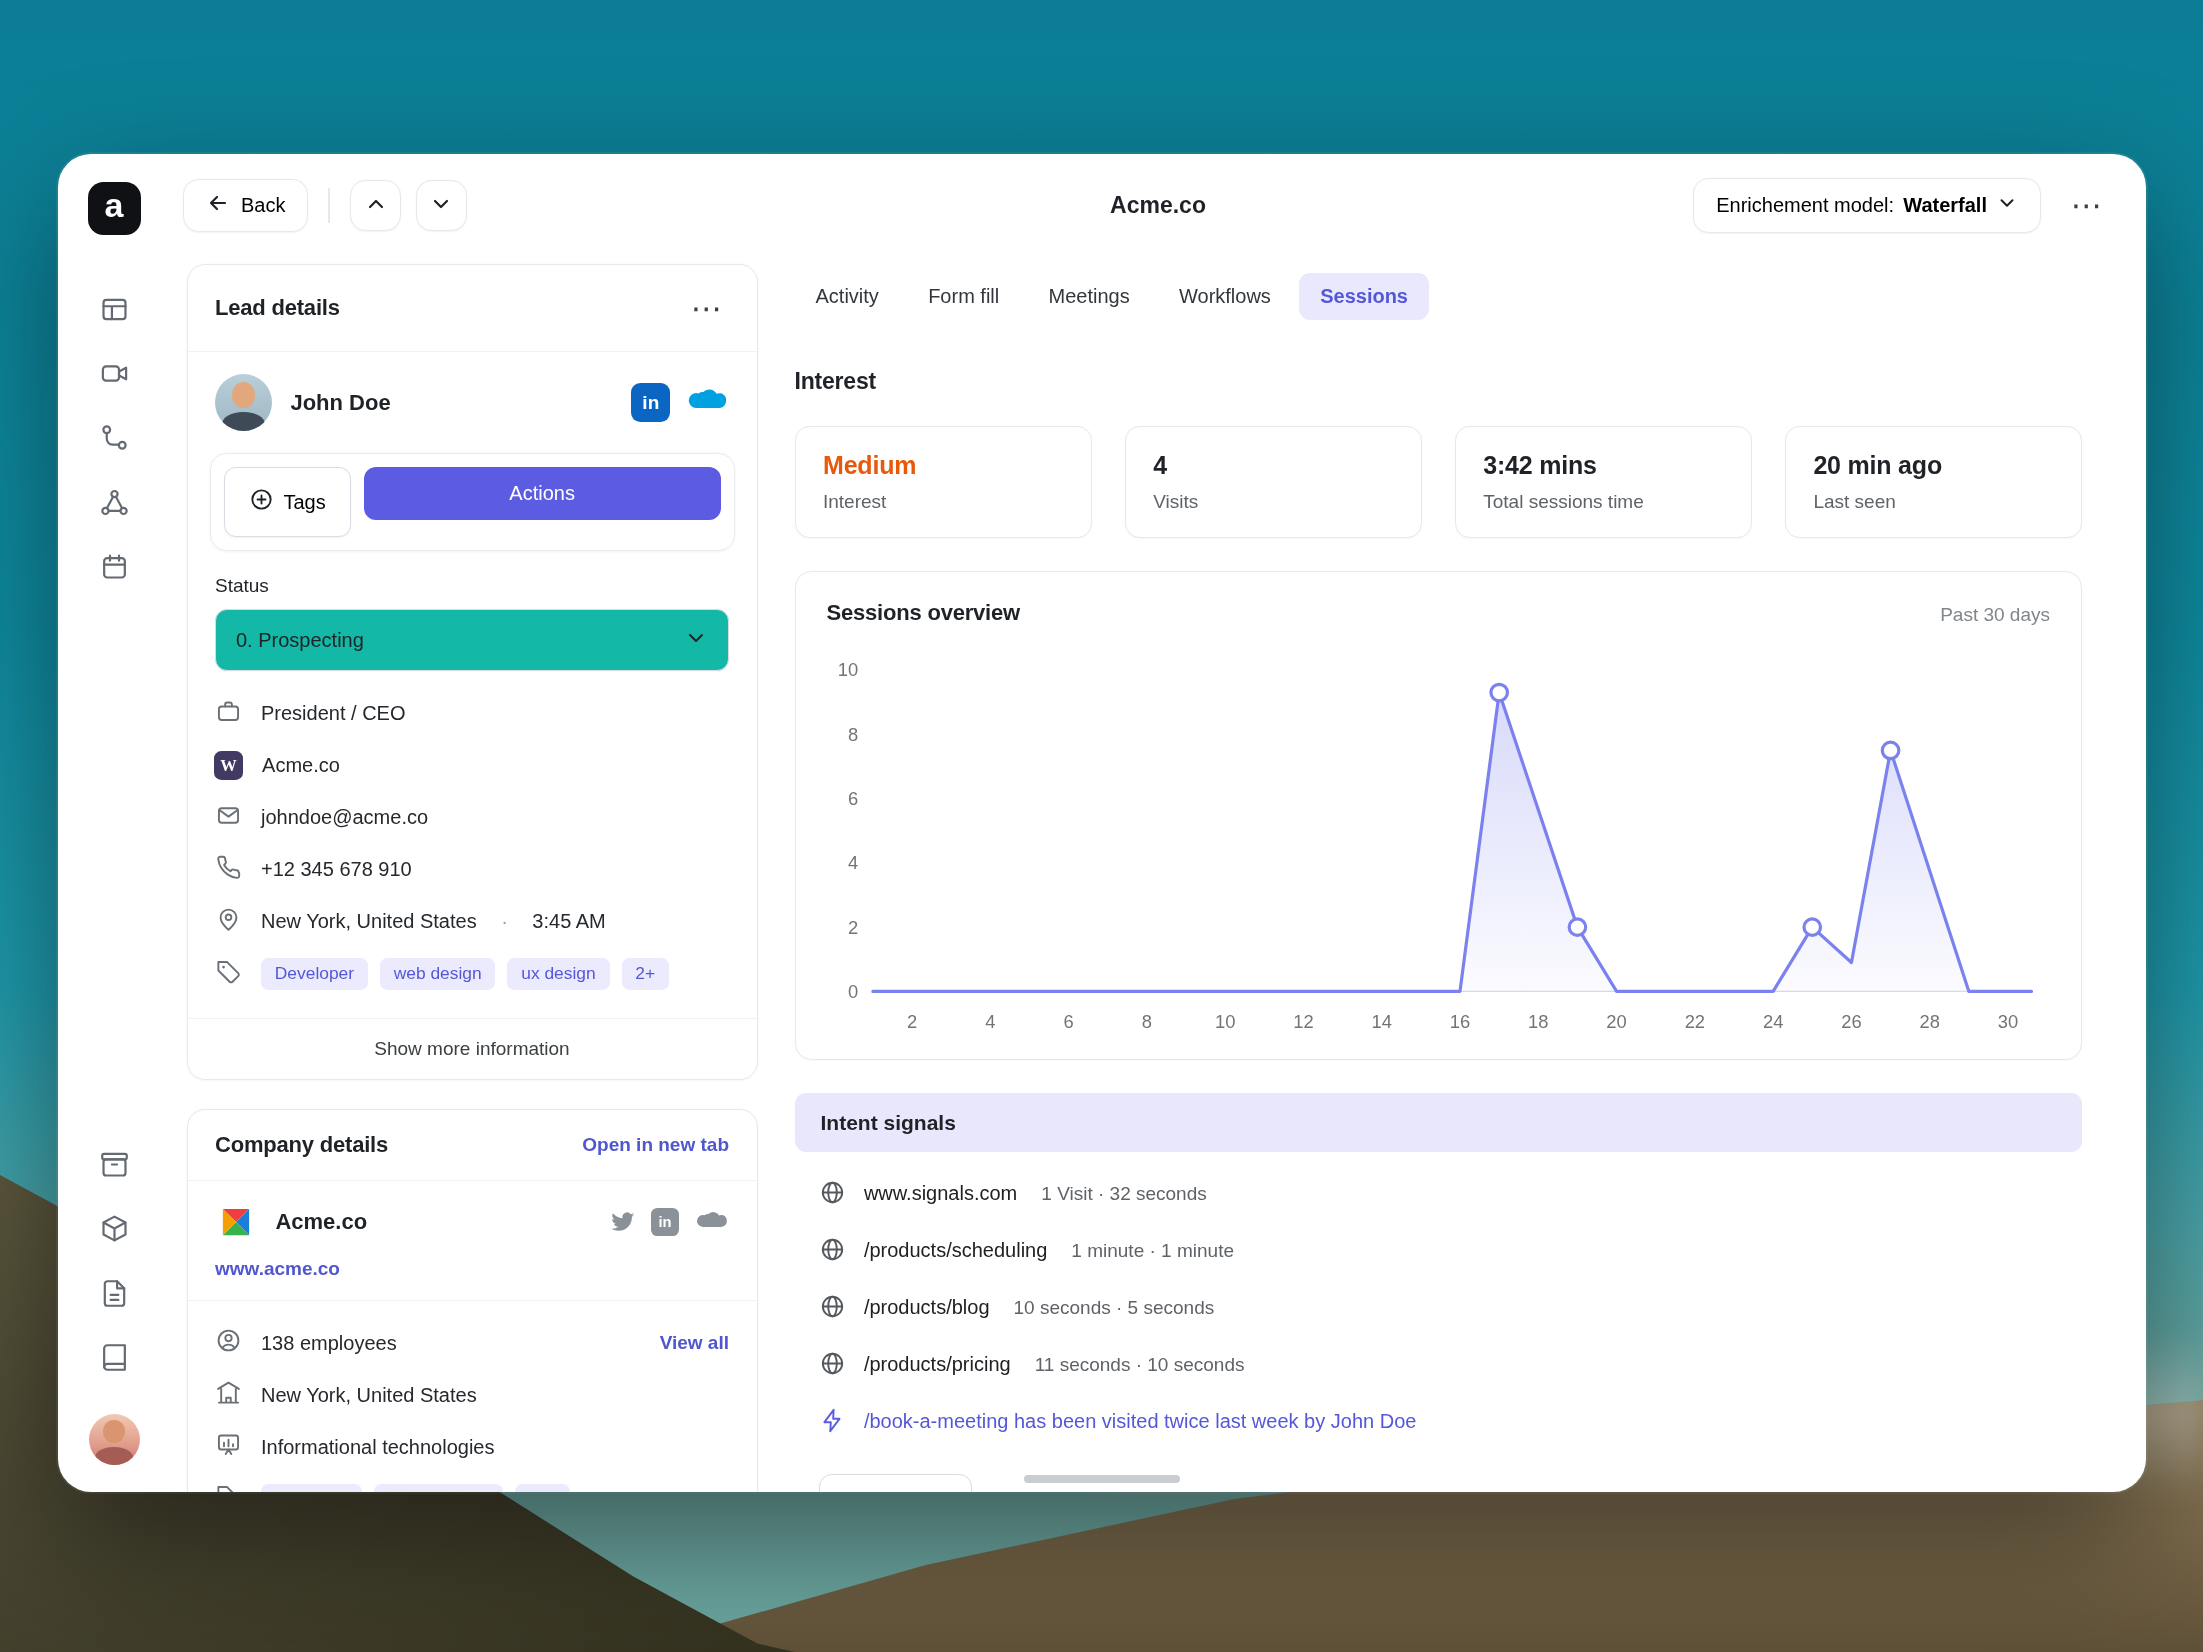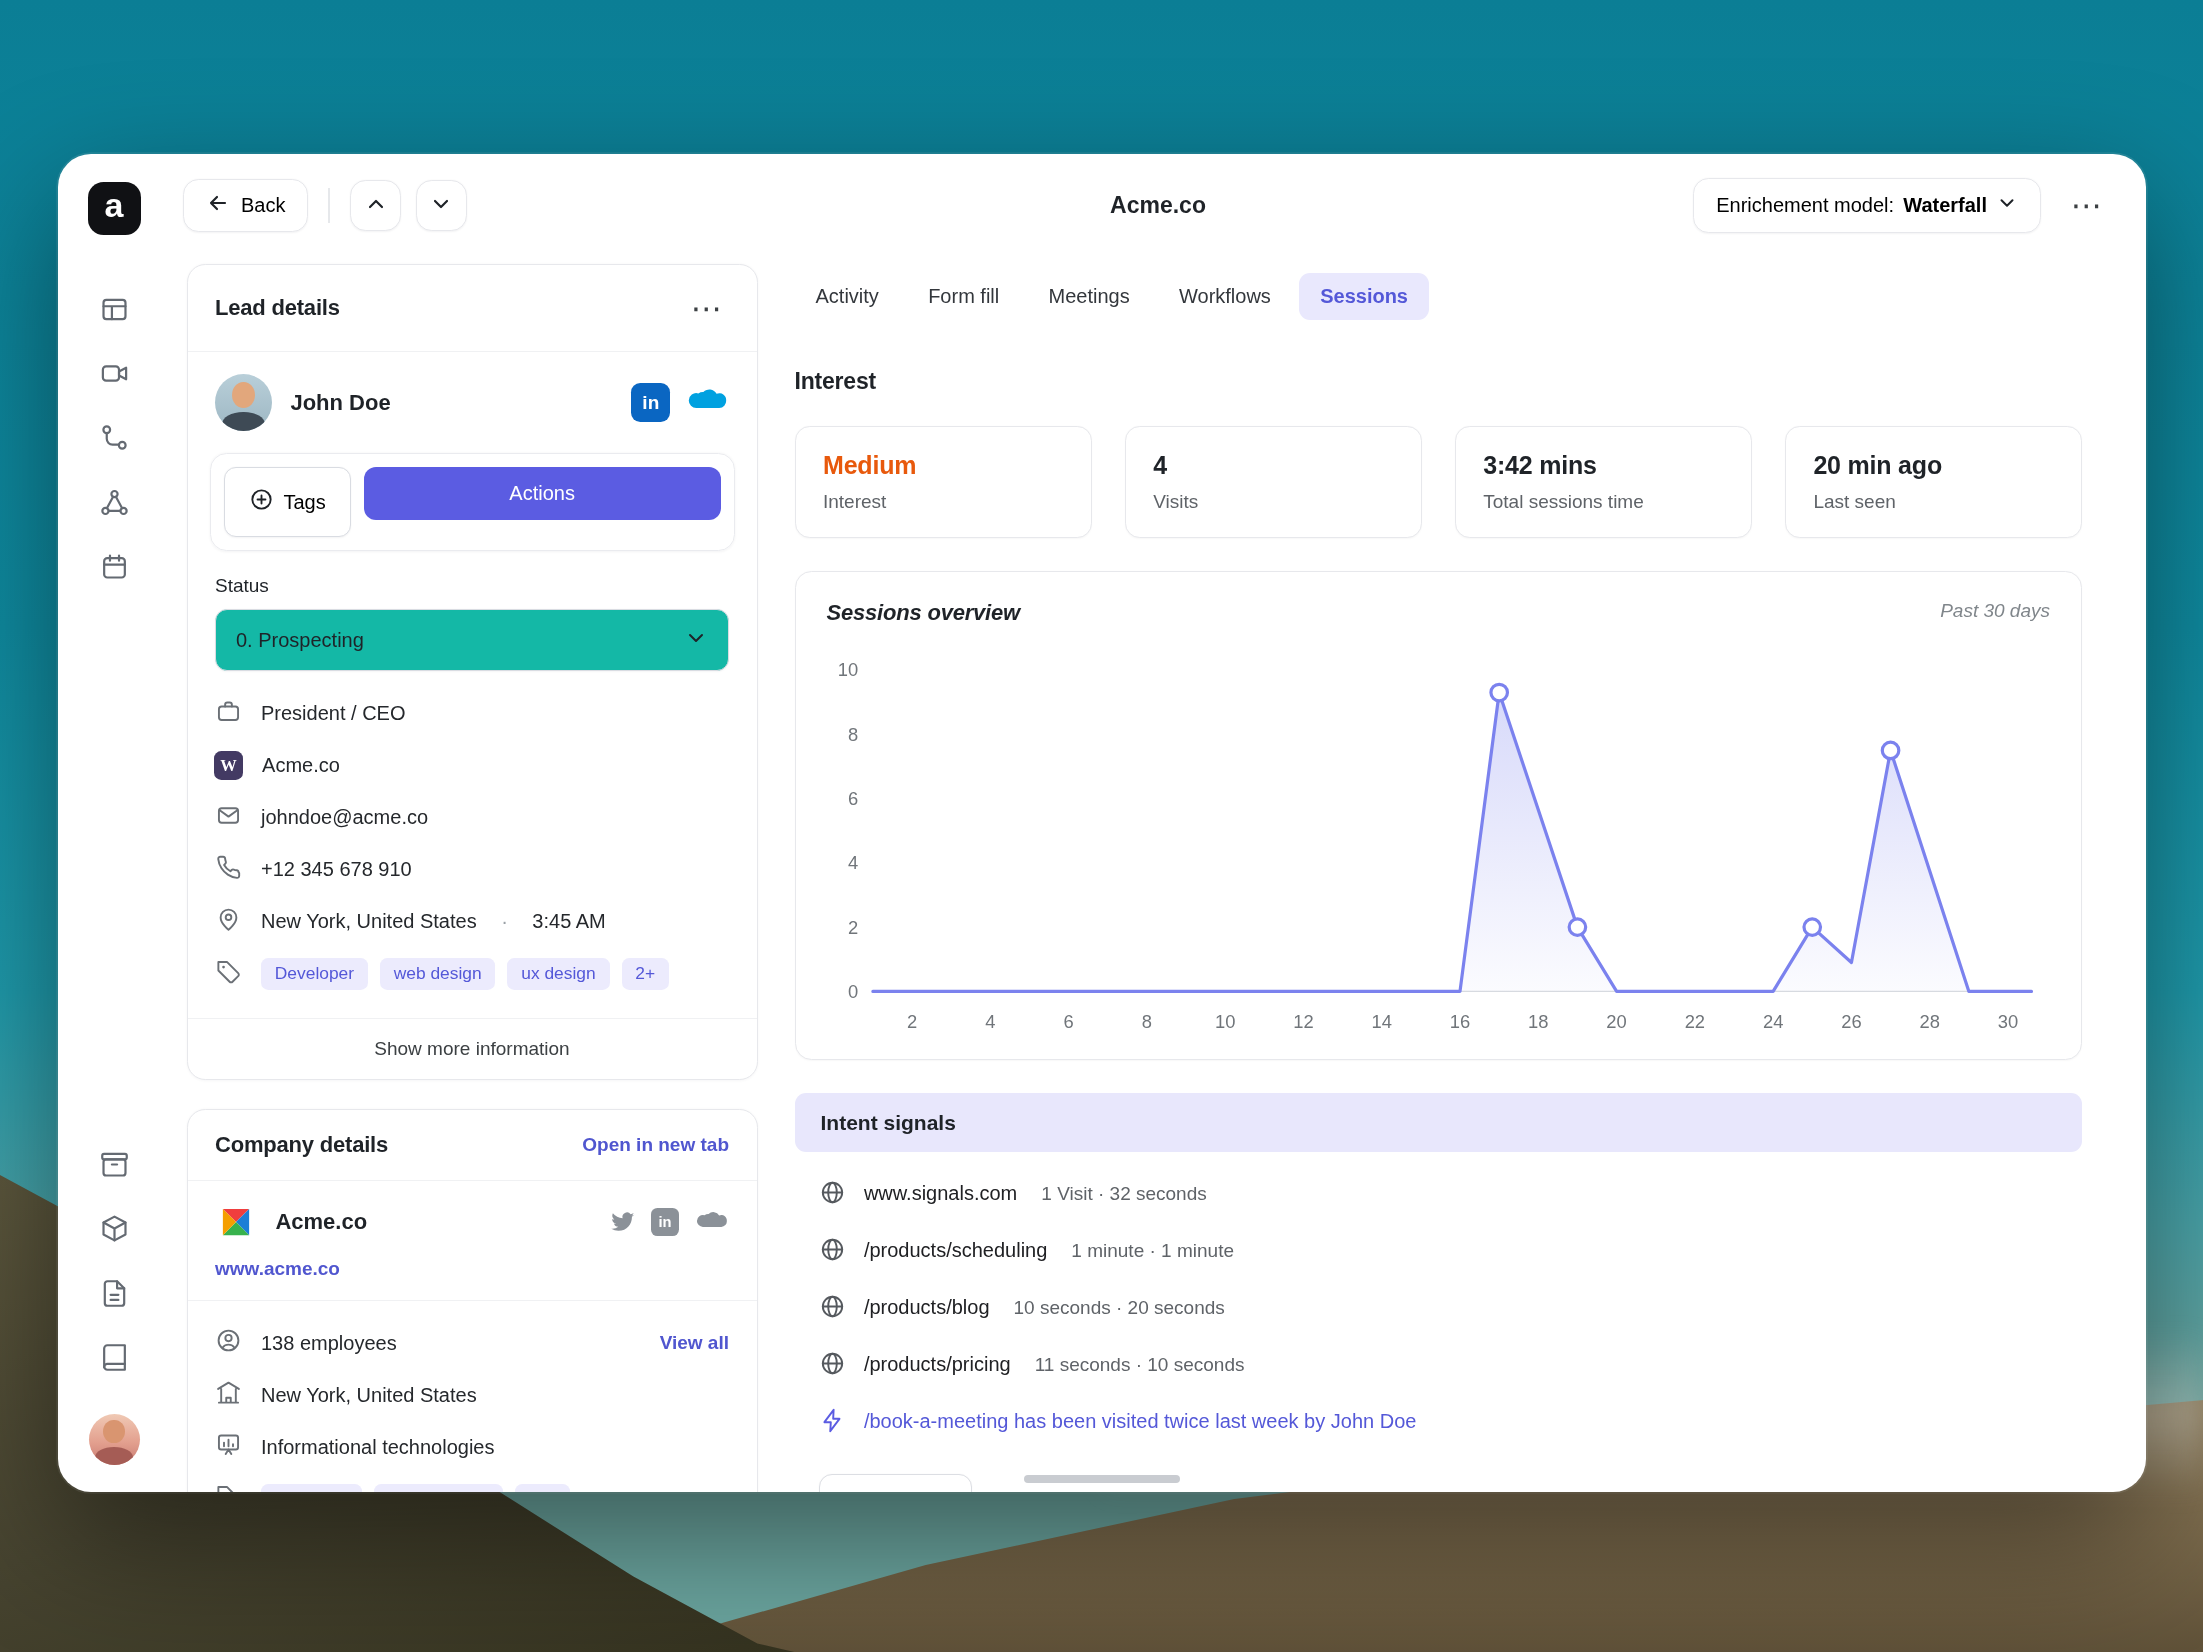--- a/index.html
+++ b/index.html
@@ -178,21 +178,21 @@
 
   .interest-heading { font-size: 23px; font-weight: 600; margin: 48px 0 31px; letter-spacing: -0.2px; }
 
   .stats { display: grid; grid-template-columns: repeat(4, 1fr); gap: 33px; }
   .stat-card { border: 1.8px solid #e7e8ec; border-radius: 14.7px; background: #fff; padding: 24px 27.5px; box-shadow: 0 0.9px 1.8px rgba(16,24,40,0.03); }
   .stat-value { font-size: 25px; font-weight: 600; letter-spacing: -0.2px; }
   .stat-value.orange { color: #e8590c; }
   .stat-label { font-size: 19px; color: #5f6368; margin-top: 11px; }
 
   .sessions-card { margin-top: 33px; border: 1.8px solid #e7e8ec; border-radius: 16.5px; background: #fff; padding: 27.5px 31px 16.5px; box-shadow: 0 0.9px 1.8px rgba(16,24,40,0.03); }
-  .sessions-head { display: flex; align-items: flex-start; justify-content: space-between; font-style: italic; }
+  .sessions-head { display: flex; align-items: flex-end; justify-content: space-between; }
   .sessions-title { font-size: 22px; font-weight: 600; letter-spacing: -0.2px; }
   .sessions-range { font-size: 19px; color: #80868b; }
   .chart-host { width: 100%; height: 397px; margin-top: 20px; }
 
   .intent { margin-top: 33px; }
   .intent-header {
     background: #e8e7fc; border-radius: 11px; height: 59px; display: flex; align-items: center;
     padding: 0 26px; font-size: 21px; font-weight: 600;
   }
   .intent-rows { padding-top: 13px; }
@@ -585,21 +585,21 @@
               <span class="intent-name">/products/scheduling</span>
               <span class="intent-detail">1 minute  ·  1 minute</span>
             </div>
             <div class="intent-row">
               <span><svg viewBox="0 0 24 24">
                     <circle cx="12" cy="12" r="8.6"></circle>
                     <ellipse cx="12" cy="12" rx="3.8" ry="8.6"></ellipse>
                     <path d="M3.4 12h17.2"></path>
                   </svg></span>
               <span class="intent-name">/products/blog</span>
-              <span class="intent-detail">10 seconds  ·  20 seconds</span>
+              <span class="intent-detail">10 seconds  ·  5 seconds</span>
             </div>
             <div class="intent-row">
               <span><svg viewBox="0 0 24 24">
                     <circle cx="12" cy="12" r="8.6"></circle>
                     <ellipse cx="12" cy="12" rx="3.8" ry="8.6"></ellipse>
                     <path d="M3.4 12h17.2"></path>
                   </svg></span>
               <span class="intent-name">/products/pricing</span>
               <span class="intent-detail">11 seconds  ·  10 seconds</span>
             </div>

